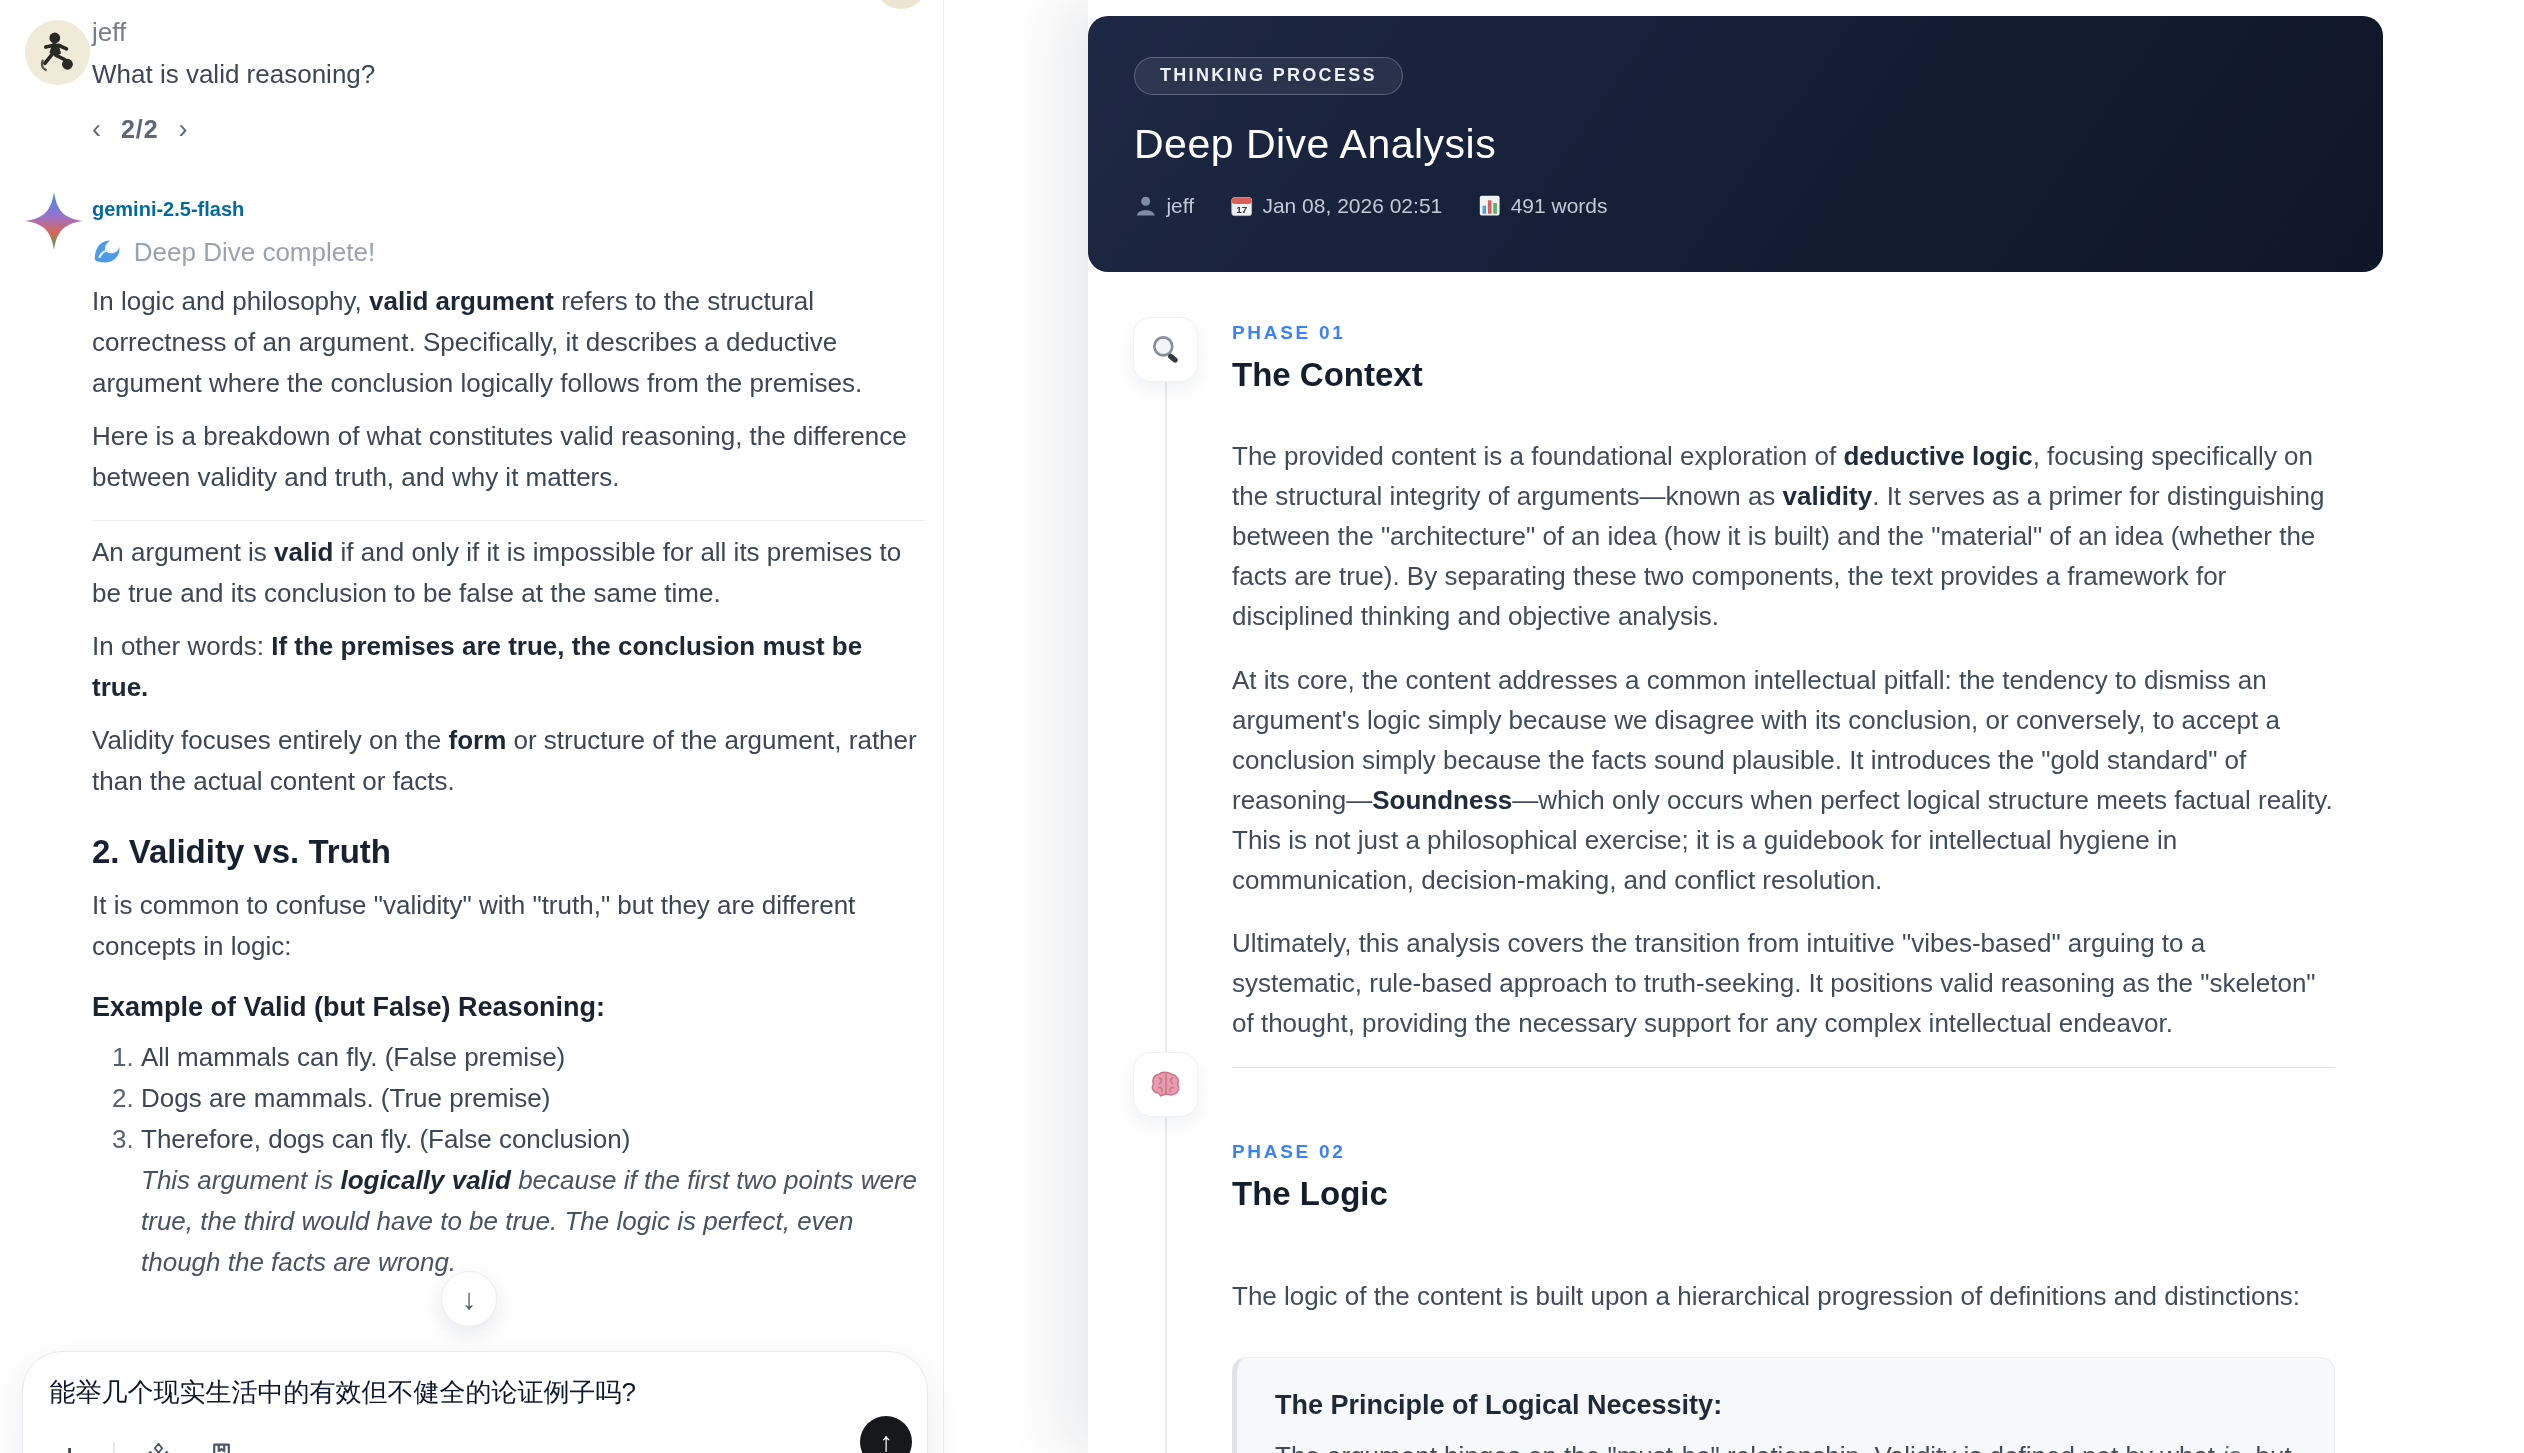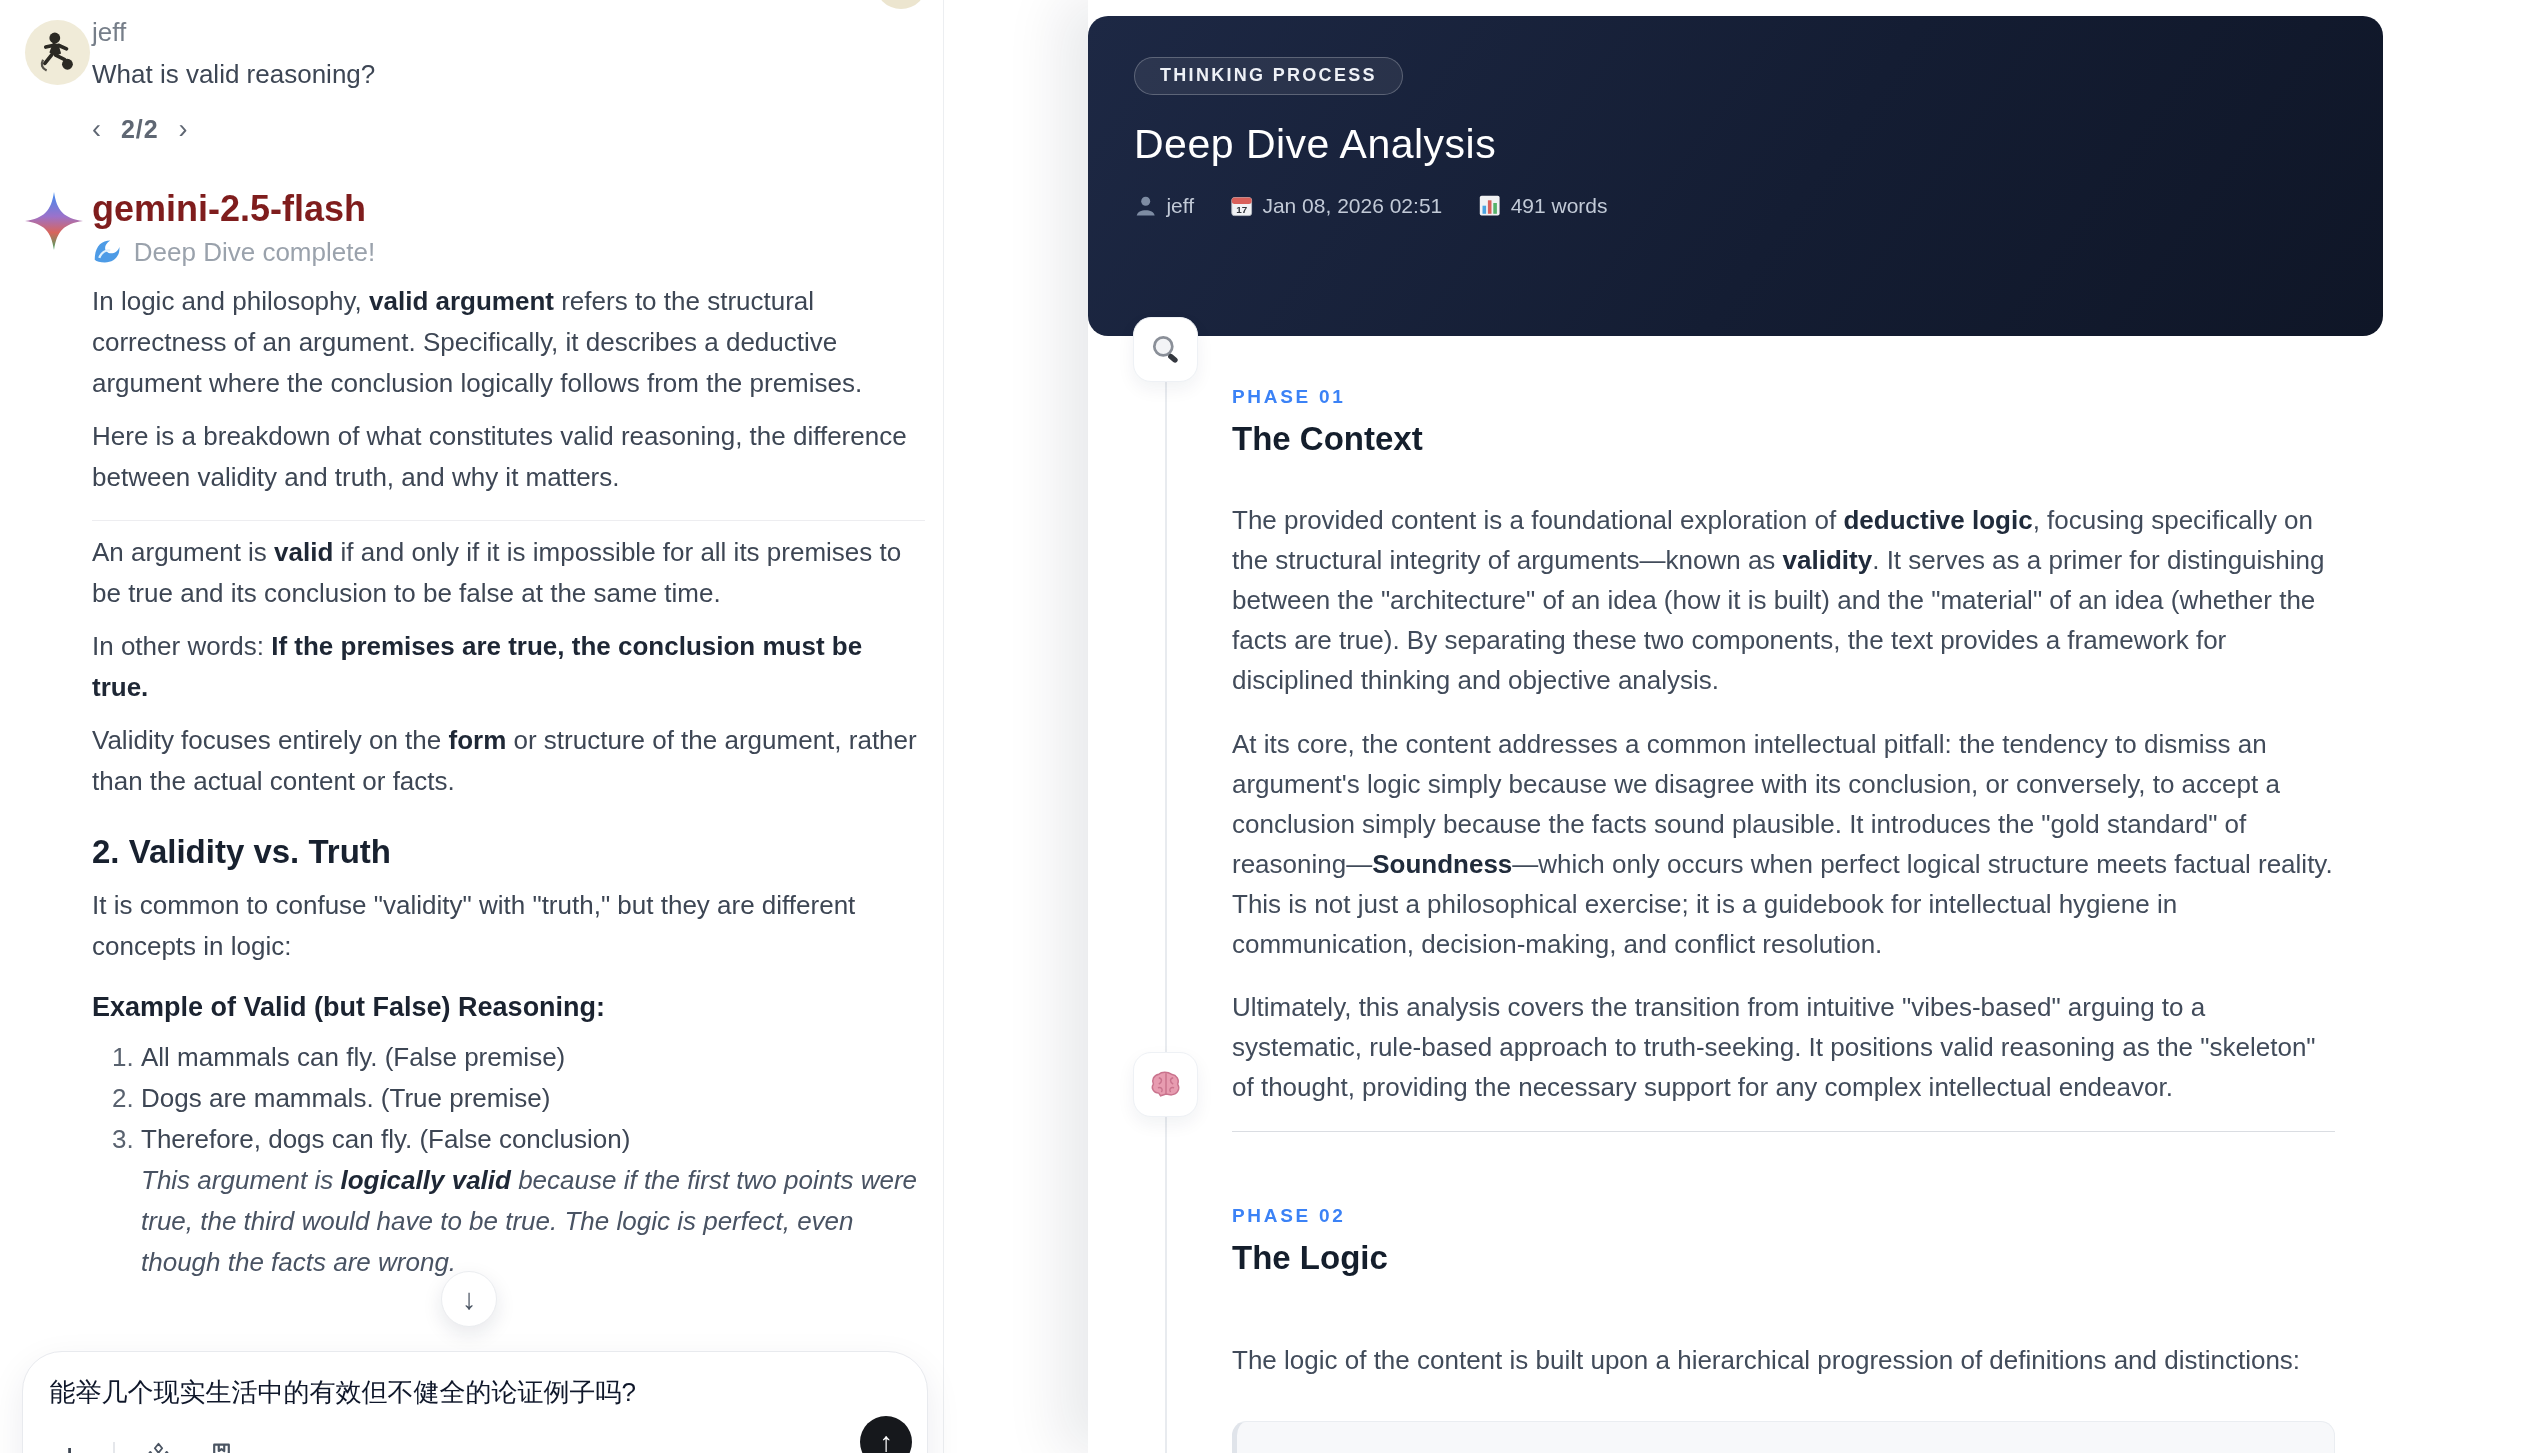--- a/index.html
+++ b/index.html
@@ -18,21 +18,21 @@
           align-items:center;justify-content:center;}
   .top-partial-avatar{position:absolute;left:875px;top:-43px;width:52px;height:52px;border-radius:50%;
           background:#ece5cf;}
   .uname{font-size:26px;line-height:36px;color:#767e89;font-weight:500;}
   .utext{margin:3.6px 0 0;font-size:26px;line-height:41px;color:#3d4654;}
   .pager{display:flex;align-items:center;gap:20px;margin-top:14.4px;height:40px;color:#5f6773;}
   .pager .pg{background:none;border:none;padding:0;font-size:27px;color:#5f6773;cursor:pointer;
         line-height:36px;font-family:inherit;}
   .pager .pcount{font-size:25px;font-weight:600;letter-spacing:0.9px;}
   .bot-block{position:relative;margin-top:41px;}
-  .bname{font-size:36px;line-height:38px;font-weight:700;color:#7f1d1d;}
+  .bname{font-size:20px;line-height:38px;font-weight:700;color:#0369a1;}
   .status{display:flex;align-items:center;gap:10.8px;margin-top:5.4px;font-size:26px;line-height:36px;color:#9aa2ac;}
   .status svg{width:31px;height:31px;}
   .chat p.body{margin:11.7px 0;font-size:26px;line-height:41px;color:#3d4654;}
   .chat .b{font-weight:700;color:#1e2735;}
   .chat hr{border:none;border-top:1.8px solid #ededf0;margin:21.6px 0 0;}
   .chat h3{margin:27px 0 10.8px;font-size:33px;line-height:45px;font-weight:700;color:#18212f;}
   .chat ul{list-style:none;margin:5.4px 0;padding:0 0 0 49px;}
   .chat ul li{position:relative;font-size:26px;line-height:41px;margin:3.6px 0;color:#3d4654;}
   .chat ul li::before{content:"";position:absolute;left:-27px;top:17px;width:8px;height:8px;
         border-radius:50%;background:#aab1ba;}
@@ -60,21 +60,21 @@
   .tool-btn svg{width:31px;height:31px;}
   .plus-glyph{font-size:38px;font-weight:300;line-height:36px;color:#3b4350;}
   .vdiv{width:1.8px;height:29px;background:#e5e7eb;}
   .send{position:absolute;right:14.4px;top:64px;width:52px;height:52px;border-radius:50%;background:#16181c;
         border:none;color:#fff;font-size:27px;font-weight:700;display:flex;align-items:center;
         justify-content:center;cursor:pointer;font-family:inherit;}
 
   
   .panel{position:absolute;left:1088px;top:0;width:1437px;height:1453px;background:#fff;
          box-shadow:-27px 0 54px rgba(15,23,42,.09);}
-  .hero{position:relative;margin:16px 142px 0 0;height:320px;border-radius:20px;
+  .hero{position:relative;margin:16px 142px 0 0;height:256px;border-radius:20px;
         background:linear-gradient(125deg,#1d2844 0%,#141d33 55%,#0f1627 100%);
         padding:41px 0 0 46px;overflow:hidden;}
   .badge{display:inline-block;padding:7.2px 25px;border:1.8px solid rgba(255,255,255,.24);
         border-radius:900px;background:rgba(255,255,255,.07);color:#eef1f6;font-size:18px;
         font-weight:700;letter-spacing:2.3px;line-height:21.6px;}
   .hero h1{margin:23.4px 0 0;font-size:41px;line-height:52px;font-weight:400;color:#ffffff;letter-spacing:0.5px;}
   .meta{display:flex;align-items:center;gap:36px;margin-top:23.4px;color:#c2cad7;font-size:21px;}
   .meta .mi{display:flex;align-items:center;gap:9px;}
   .meta svg{width:23.4px;height:23.4px;}
 

